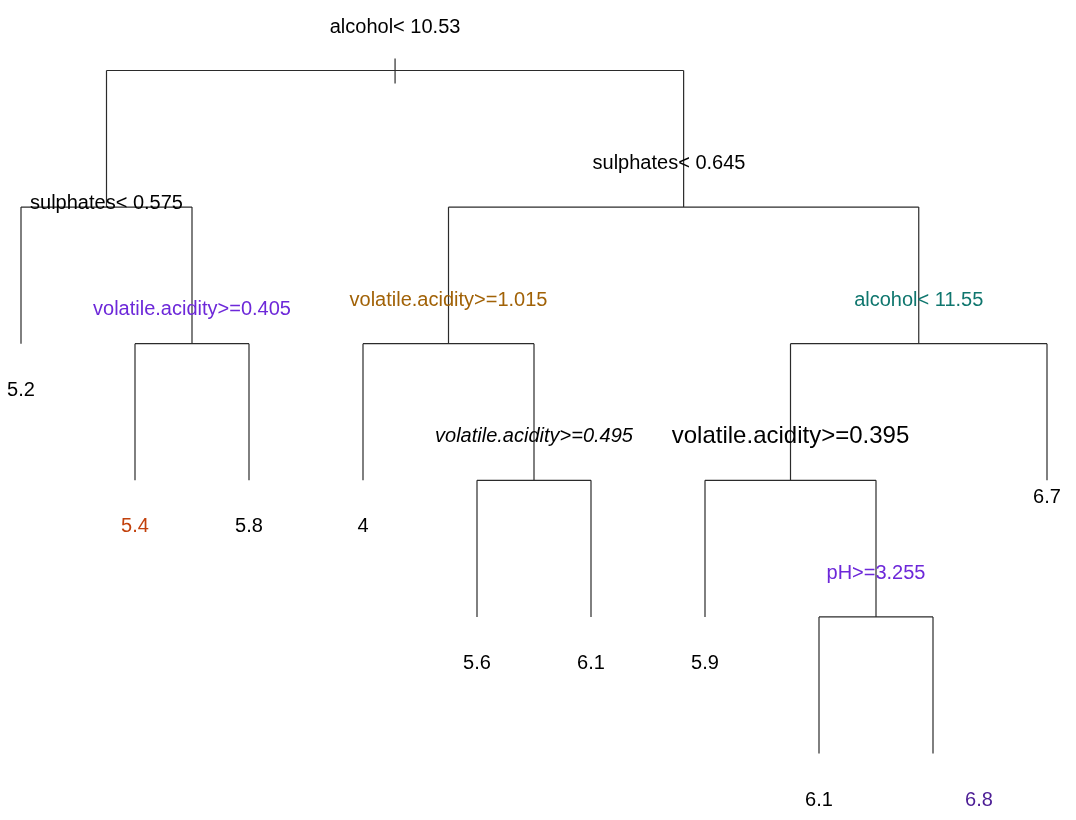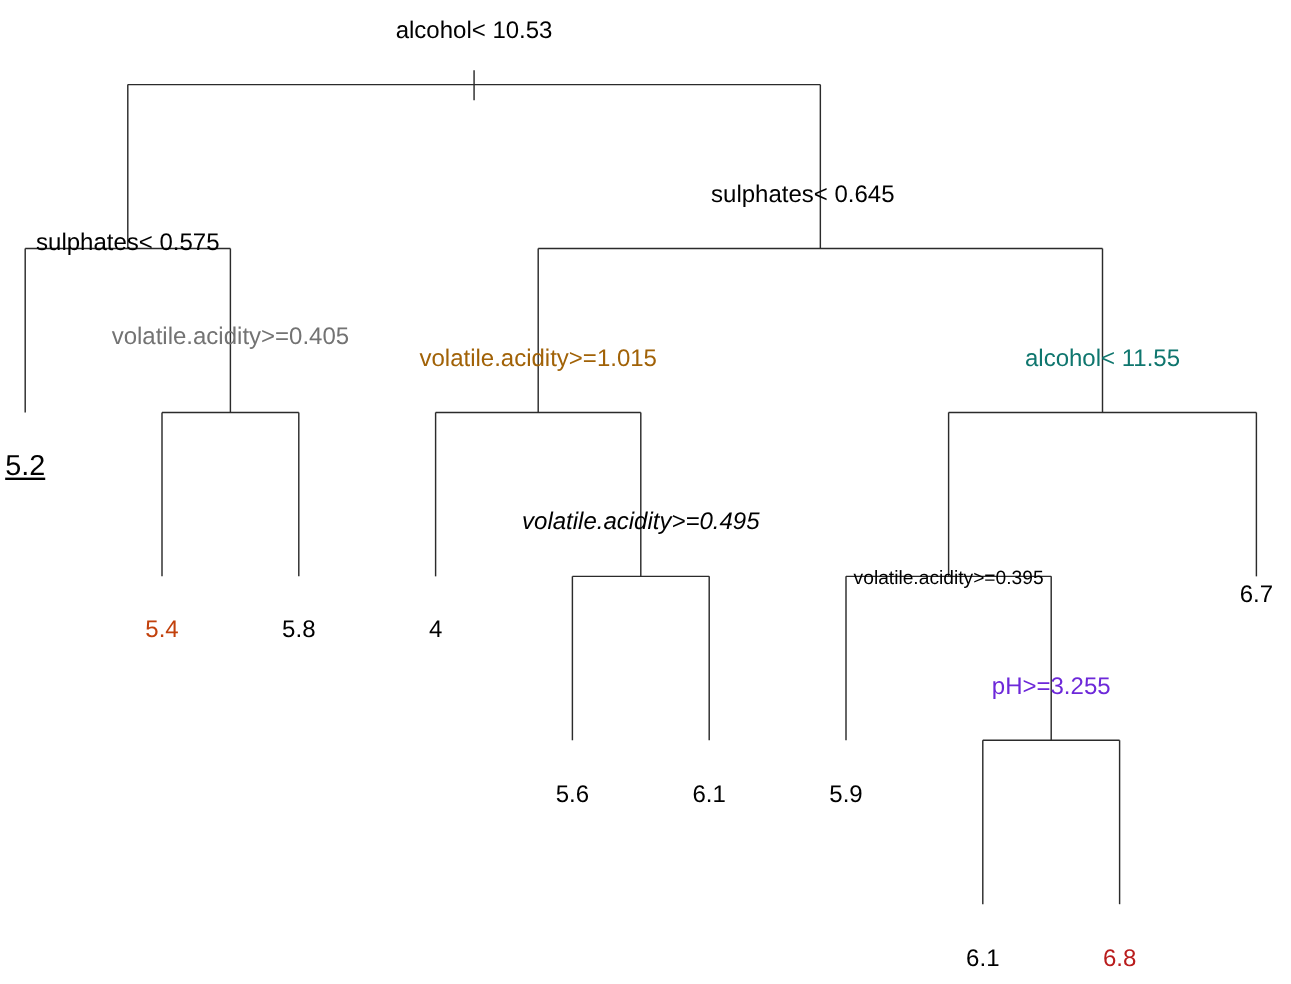--- a/index.html
+++ b/index.html
@@ -57,33 +57,33 @@
       <line x1="790.5" y1="343.7" x2="790.5" y2="480.29999999999995" stroke="#2b2b2b" stroke-width="1.2"></line>
       <line x1="705" y1="480.29999999999995" x2="876" y2="480.29999999999995" stroke="#2b2b2b" stroke-width="1.2"></line>
       <line x1="705" y1="480.29999999999995" x2="705" y2="616.9" stroke="#2b2b2b" stroke-width="1.2"></line>
       <line x1="876" y1="480.29999999999995" x2="876" y2="616.9" stroke="#2b2b2b" stroke-width="1.2"></line>
       <line x1="819" y1="616.9" x2="933" y2="616.9" stroke="#2b2b2b" stroke-width="1.2"></line>
       <line x1="819" y1="616.9" x2="819" y2="753.5" stroke="#2b2b2b" stroke-width="1.2"></line>
       <line x1="933" y1="616.9" x2="933" y2="753.5" stroke="#2b2b2b" stroke-width="1.2"></line>
       <line x1="1047" y1="343.7" x2="1047" y2="480.29999999999995" stroke="#2b2b2b" stroke-width="1.2"></line>
     </svg>
   <div id="tree-labels">
-      <div class="tree-label" style="left: 21px; top: 388.7px; font-size: 24px; color: rgb(0, 0, 0); text-decoration: underline;">5.2</div>
+      <div class="tree-label" style="left: 21px; top: 388.7px; font-size: 20px; color: rgb(0, 0, 0);">5.2</div>
       <div class="tree-label" style="left: 135px; top: 525.3px; font-size: 20px; color: #c2410c;">5.4</div>
       <div class="tree-label" style="left: 249px; top: 525.3px; font-size: 20px; color: rgb(0, 0, 0);">5.8</div>
-      <div class="tree-label" style="left: 192px; top: 281px; font-size: 20px; color: #737373;">volatile.acidity&gt;=0.405</div>
+      <div class="tree-label" style="left: 192px; top: 308px; font-size: 20px; color: #6d28d9;">volatile.acidity&gt;=0.405</div>
       <div class="tree-label" style="left: 106.5px; top: 162.1px; font-size: 20px; color: rgb(0, 0, 0); margin-top: 40px;">sulphates&lt; 0.575</div>
       <div class="tree-label" style="left: 363px; top: 525.3px; font-size: 20px; color: rgb(0, 0, 0);">4</div>
       <div class="tree-label" style="left: 477px; top: 661.9px; font-size: 20px; color: rgb(0, 0, 0);">5.6</div>
       <div class="tree-label" style="left: 591px; top: 661.9px; font-size: 20px; color: rgb(0, 0, 0);">6.1</div>
       <div class="tree-label" style="left: 534px; top: 435.3px; font-size: 20px; color: rgb(0, 0, 0); font-style: italic;">volatile.acidity&gt;=0.495</div>
       <div class="tree-label" style="left: 448.5px; top: 298.7px; font-size: 20px; color: #a16207;">volatile.acidity&gt;=1.015</div>
       <div class="tree-label" style="left: 705px; top: 661.9px; font-size: 20px; color: rgb(0, 0, 0);">5.9</div>
       <div class="tree-label" style="left: 819px; top: 798.5px; font-size: 20px; color: rgb(0, 0, 0);">6.1</div>
-      <div class="tree-label" style="left: 933px; top: 798.5px; font-size: 20px; color: #b91c1c;">6.8</div>
+      <div class="tree-label" style="left: 979px; top: 798.5px; font-size: 20px; color: #4c1d95;">6.8</div>
       <div class="tree-label" style="left: 876px; top: 571.9px; font-size: 20px; color: #6d28d9;">pH&gt;=3.255</div>
-      <div class="tree-label" style="left: 790.5px; top: 435.3px; font-size: 16px; color: rgb(0, 0, 0); margin-top: 48px;">volatile.acidity&gt;=0.395</div>
+      <div class="tree-label" style="left: 790.5px; top: 435.3px; font-size: 24px; color: rgb(0, 0, 0);">volatile.acidity&gt;=0.395</div>
       <div class="tree-label" style="left: 1047px; top: 496px; font-size: 20px; color: rgb(0, 0, 0);">6.7</div>
       <div class="tree-label" style="left: 918.75px; top: 298.7px; font-size: 20px; color: #0f766e;">alcohol&lt; 11.55</div>
       <div class="tree-label" style="left: 669px; top: 162.1px; font-size: 20px; color: rgb(0, 0, 0);">sulphates&lt; 0.645</div>
       <div class="tree-label" style="left: 395.062px; top: 25.5px; font-size: 20px; color: rgb(0, 0, 0);">alcohol&lt; 10.53</div>
     </div>
 </div>
 
 </body></html>

